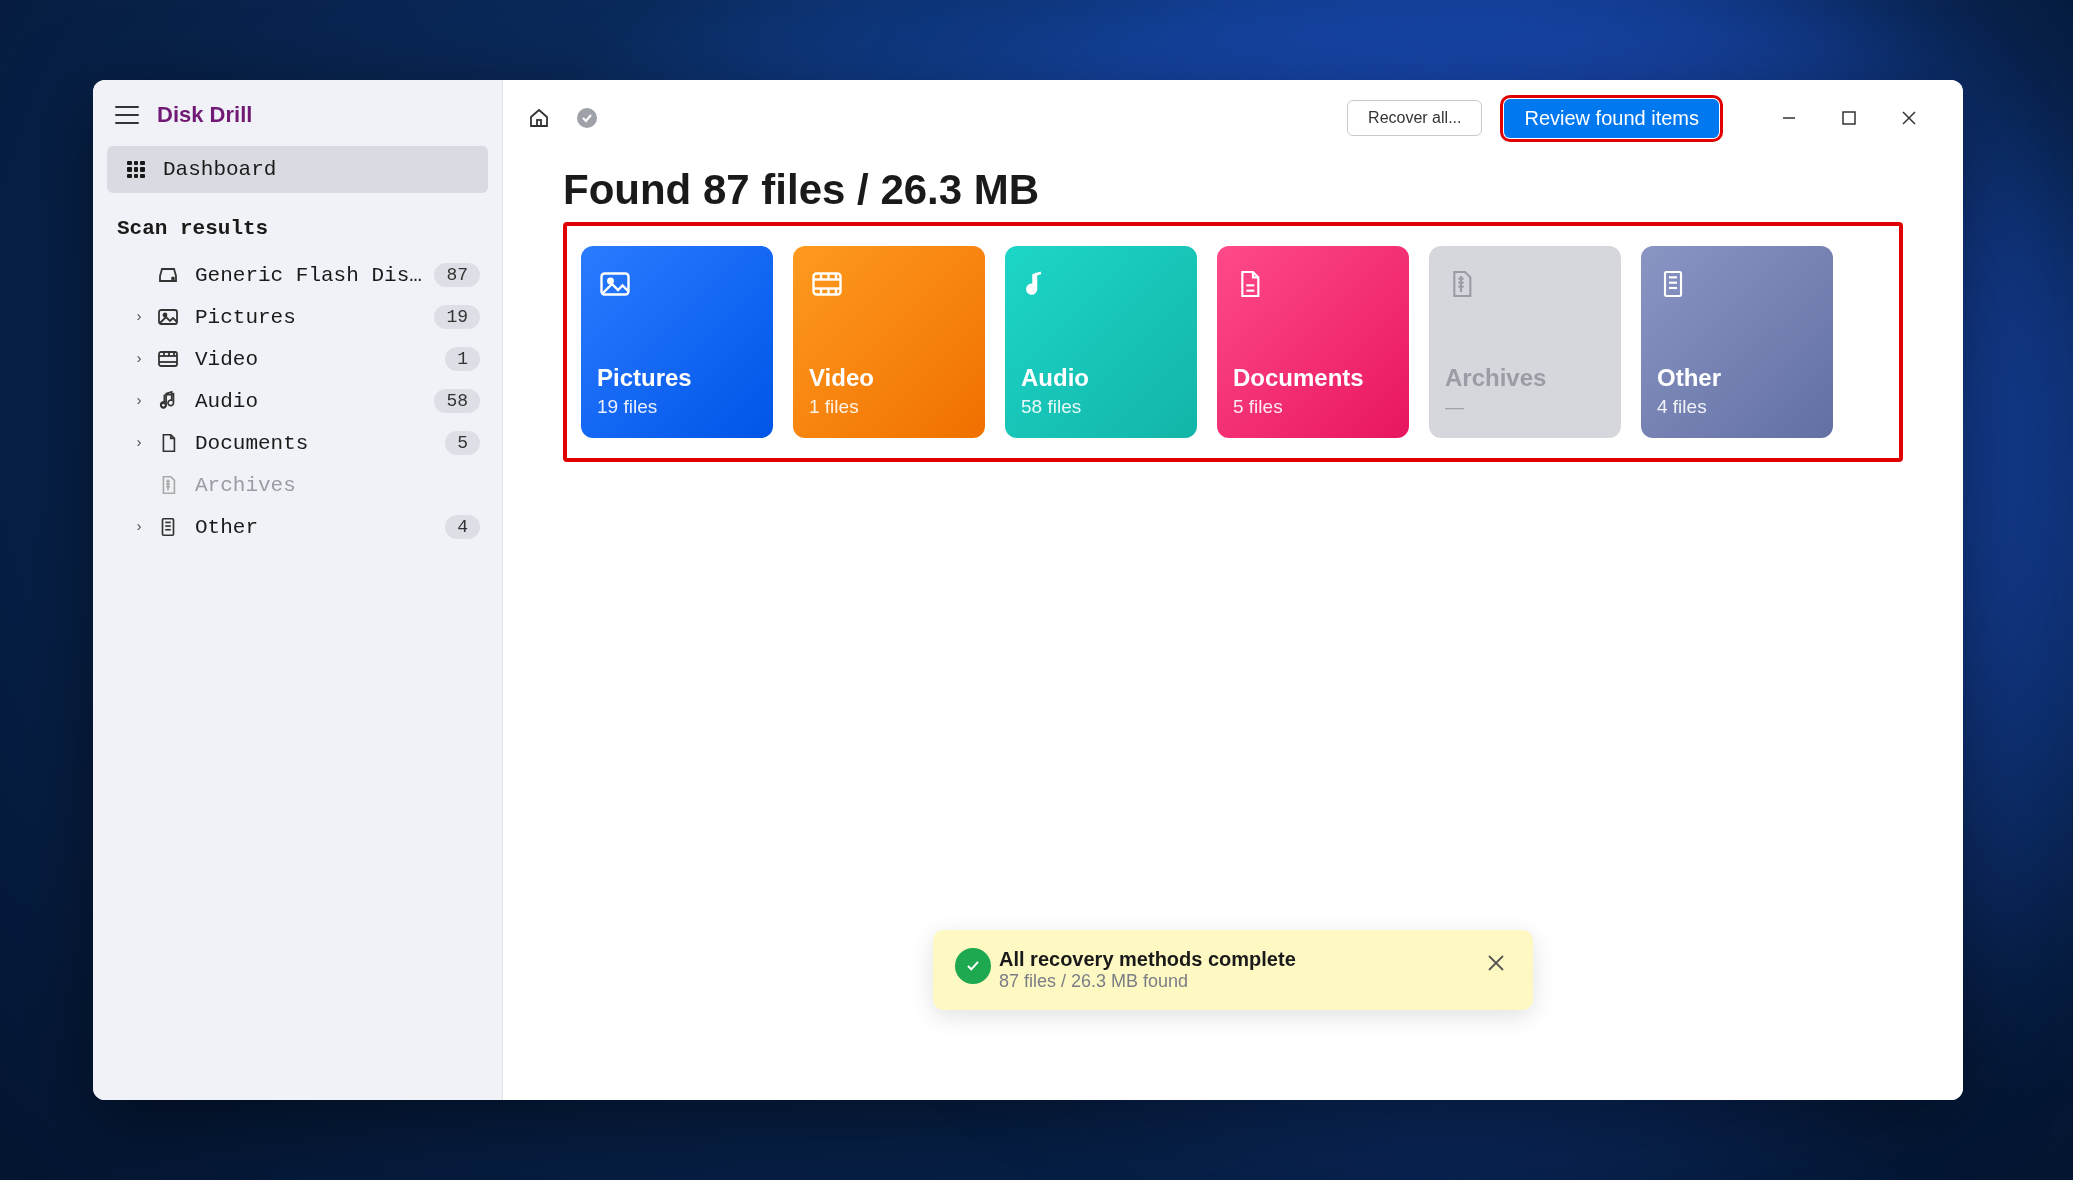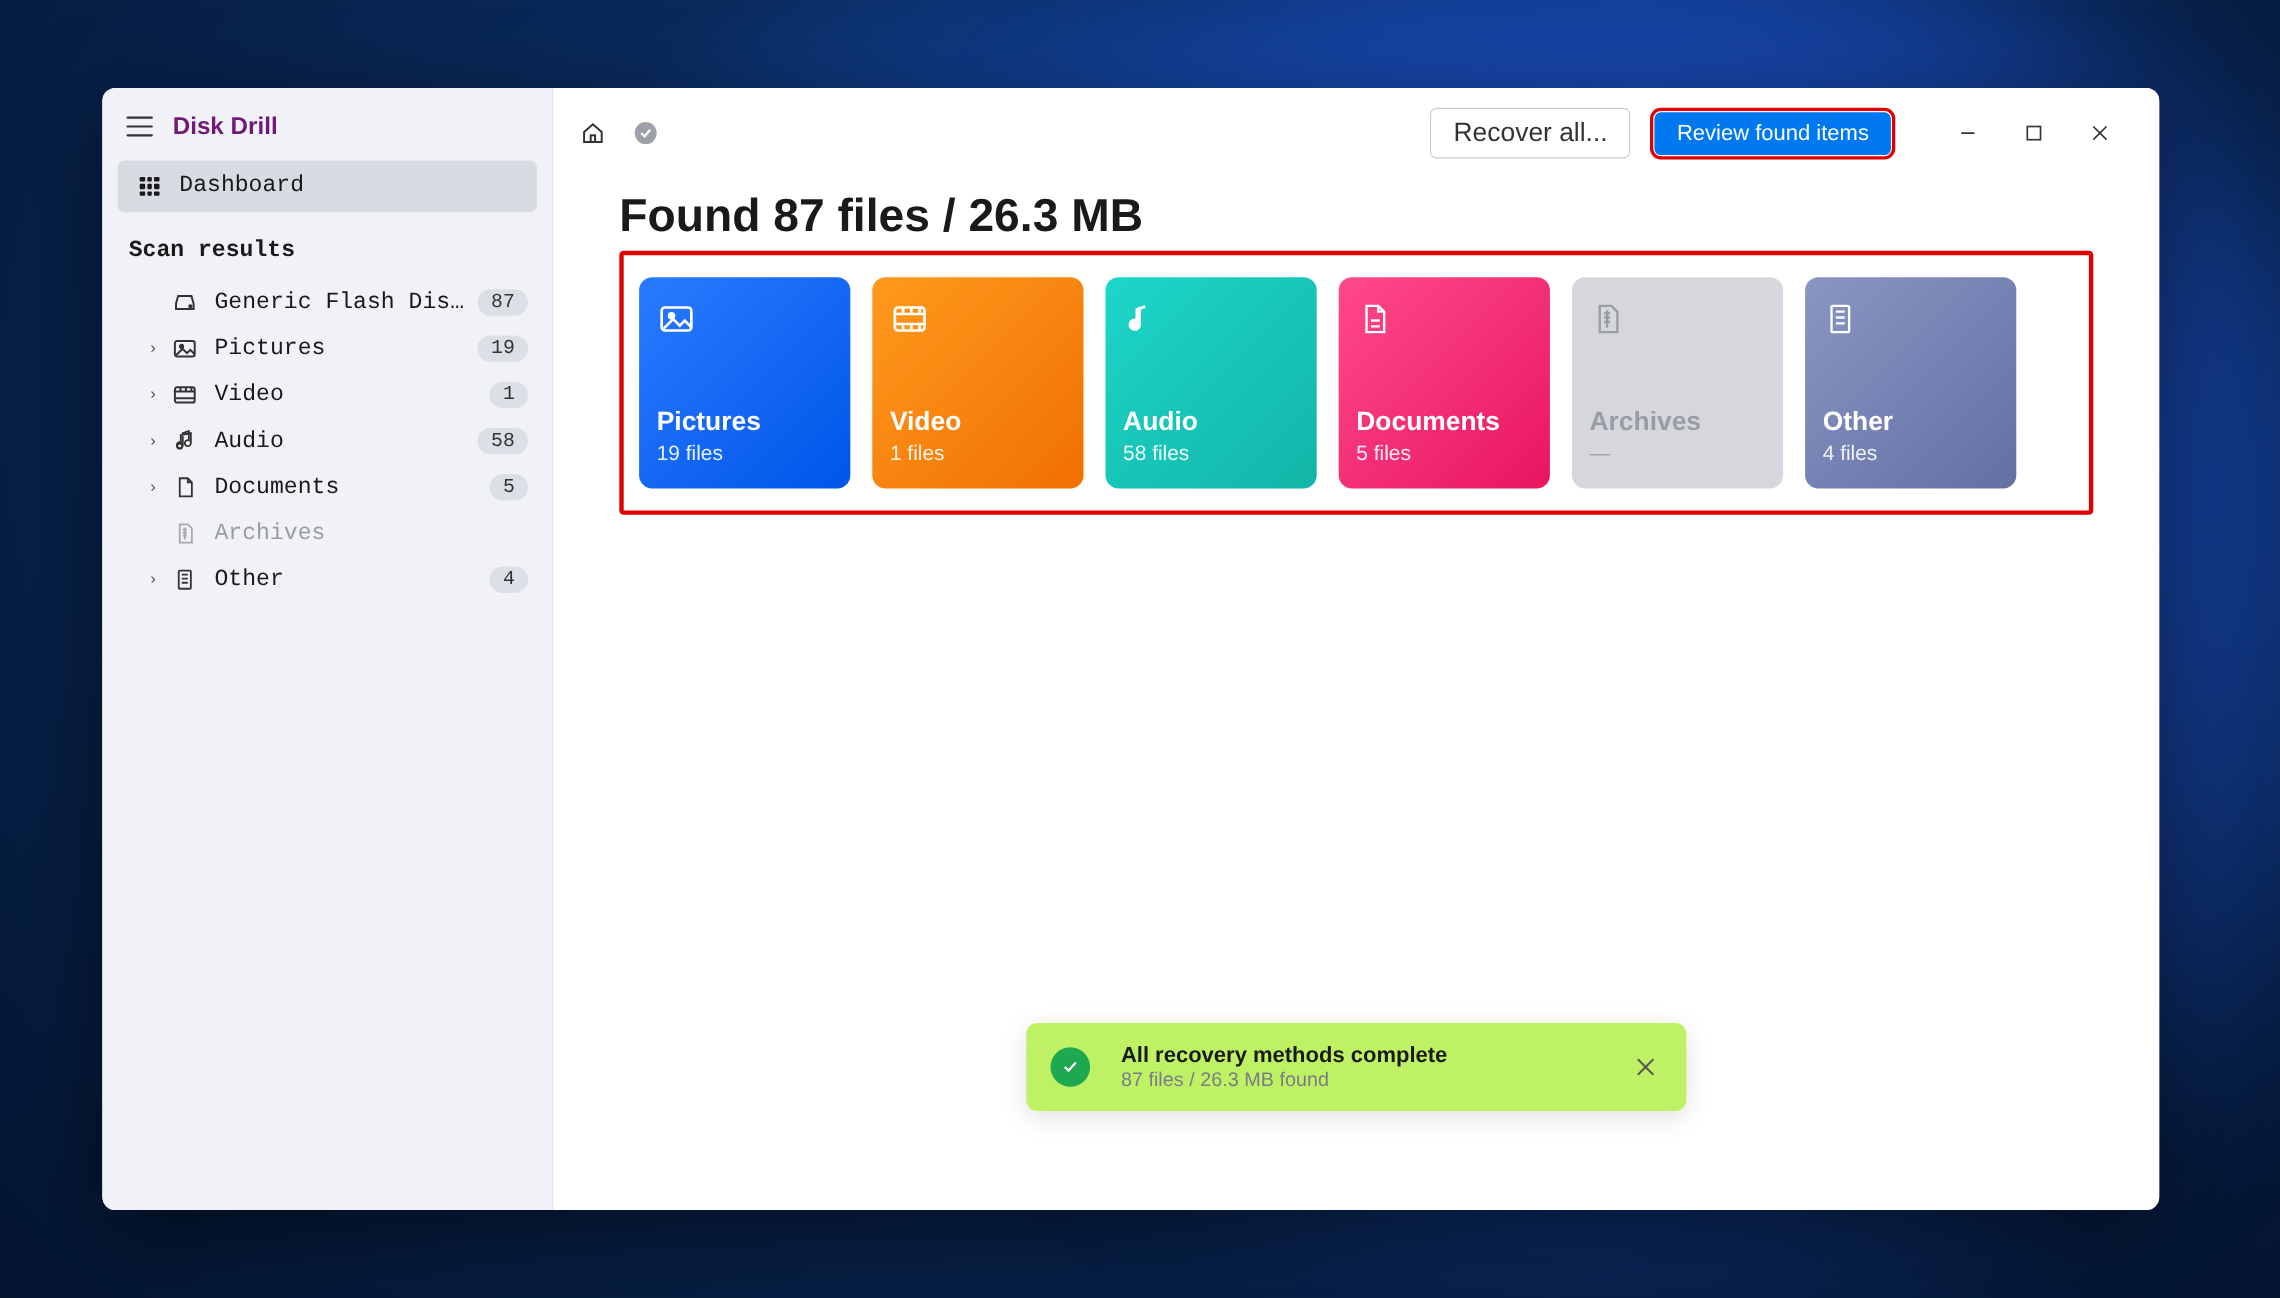--- a/index.html
+++ b/index.html
@@ -89,21 +89,21 @@
 .topbar {
   display: flex; align-items: center; padding: 18px 24px;
   gap: 10px;
 }
 .topbar-left { display: flex; align-items: center; gap: 24px; }
 .home-icon { width: 24px; height: 24px; cursor: pointer; }
 .check-badge-icon { width: 24px; height: 24px; }
 .topbar-spacer { flex: 1; }
 .recover-btn {
   background: #fff; border: 1px solid #c8cad0; border-radius: 6px;
-  padding: 8px 20px; font-size: 24px; color: #333; cursor: pointer; margin-left: 40px;
+  padding: 8px 20px; font-size: 16px; color: #333; cursor: pointer; margin-left: 40px;
 }
 .review-btn {
   background: #0078f0; color: #fff; border: none; border-radius: 6px;
   padding: 8px 20px; font-size: 20px; cursor: pointer; margin-left: 12px;
   outline: 3px solid #e00000; outline-offset: 1px;
 }
 .win-controls { display: flex; gap: 0; margin-left: 30px; }
 .win-btn { width: 60px; height: 40px; display:flex; align-items:center; justify-content:center; cursor:pointer; }
 .main-content { padding: 10px 60px 0 60px; }
 .headline { font-size: 42px; font-weight: 600; color: #1a1a1a; margin-bottom: 8px; }
@@ -122,22 +122,22 @@
 .card-title { font-size: 24px; font-weight: 600; margin-bottom: 4px; }
 .card-count { font-size: 19px; opacity: 0.9; }
 .card.pictures { background: linear-gradient(135deg, #2a7bff 0%, #0055e8 100%); }
 .card.video { background: linear-gradient(135deg, #ff9a1e 0%, #f07000 100%); }
 .card.audio { background: linear-gradient(135deg, #1dd6c8 0%, #12b5a8 100%); }
 .card.documents { background: linear-gradient(135deg, #ff4a8a 0%, #e81560 100%); }
 .card.archives { background: #d5d7dc; color: #9a9da5; }
 .card.other { background: linear-gradient(135deg, #8a95c4 0%, #6270a2 100%); }
 .toast {
   position: absolute; bottom: 90px; left: 50%; transform: translateX(-50%);
-  background: #bef264; border-radius: 10px; box-shadow: 0 6px 24px rgba(0,0,0,0.12);
-  padding: 18px 22px; display: flex; align-items: center; gap: 28px;
+  background: #fef9c3; border-radius: 10px; box-shadow: 0 6px 24px rgba(0,0,0,0.12);
+  padding: 18px 22px; display: flex; align-items: flex-start; gap: 8px;
   width: 600px;
 }
 .toast-check {
   width: 36px; height: 36px; border-radius: 50%; background: #1ea850;
   display:flex; align-items:center; justify-content:center; color:#fff;
 }
 .toast-body { flex: 1; }
 .toast-title { font-size: 20px; font-weight: 600; color: #1a1a1a; }
 .toast-sub { font-size: 18px; color: #7a7d85; }
 .toast-close { cursor: pointer; color: #555; font-size: 20px; padding: 6px; }

